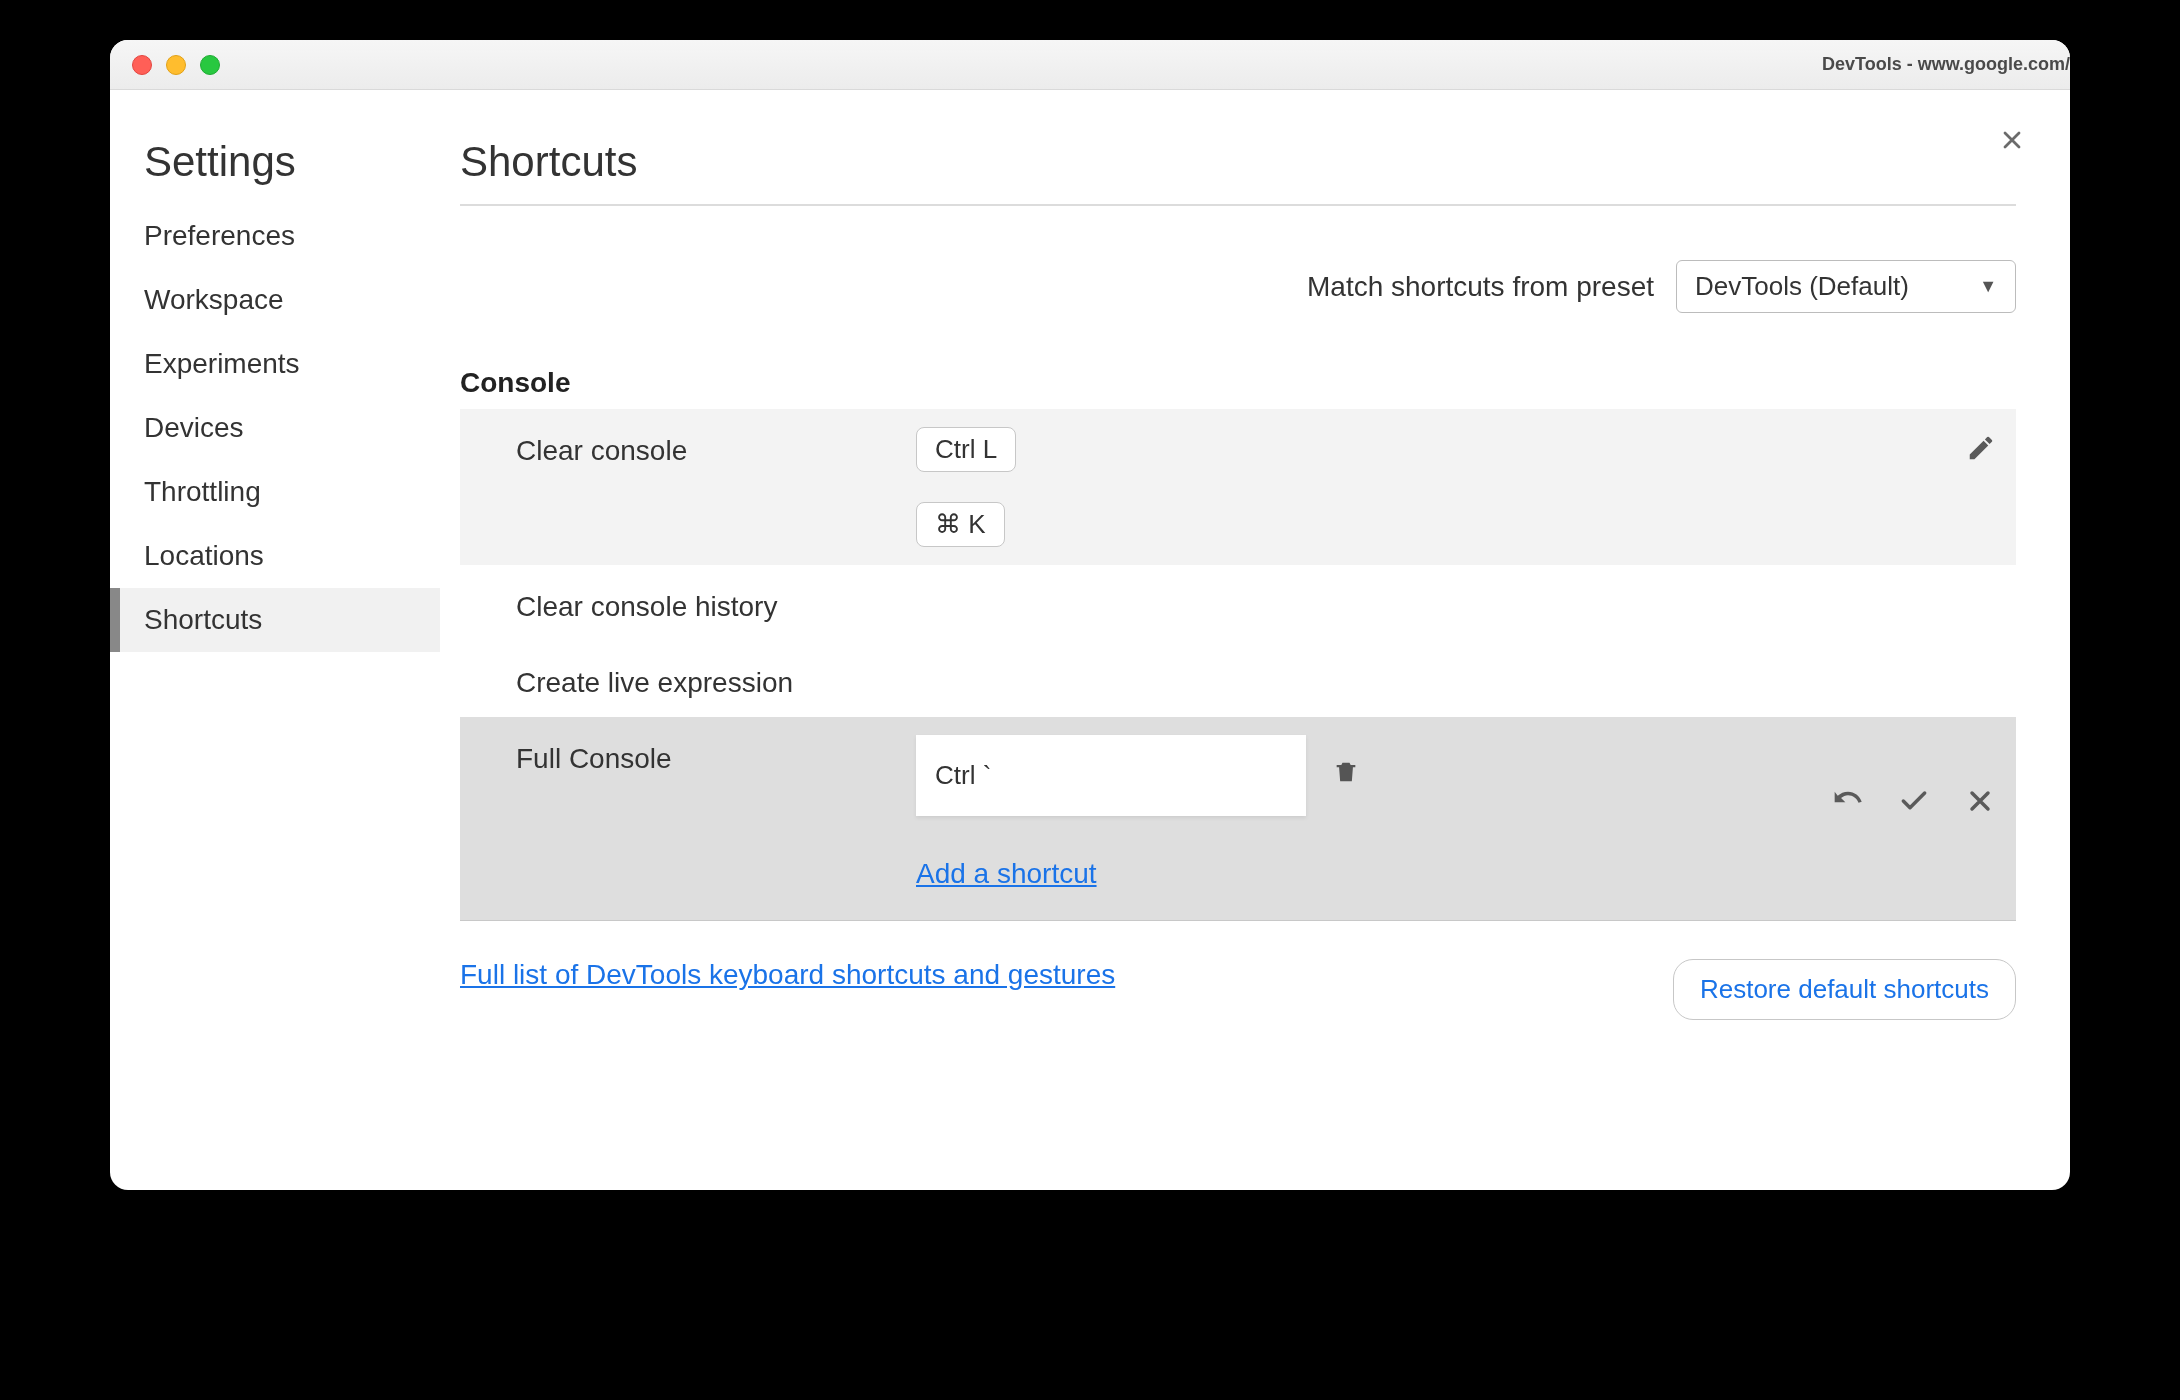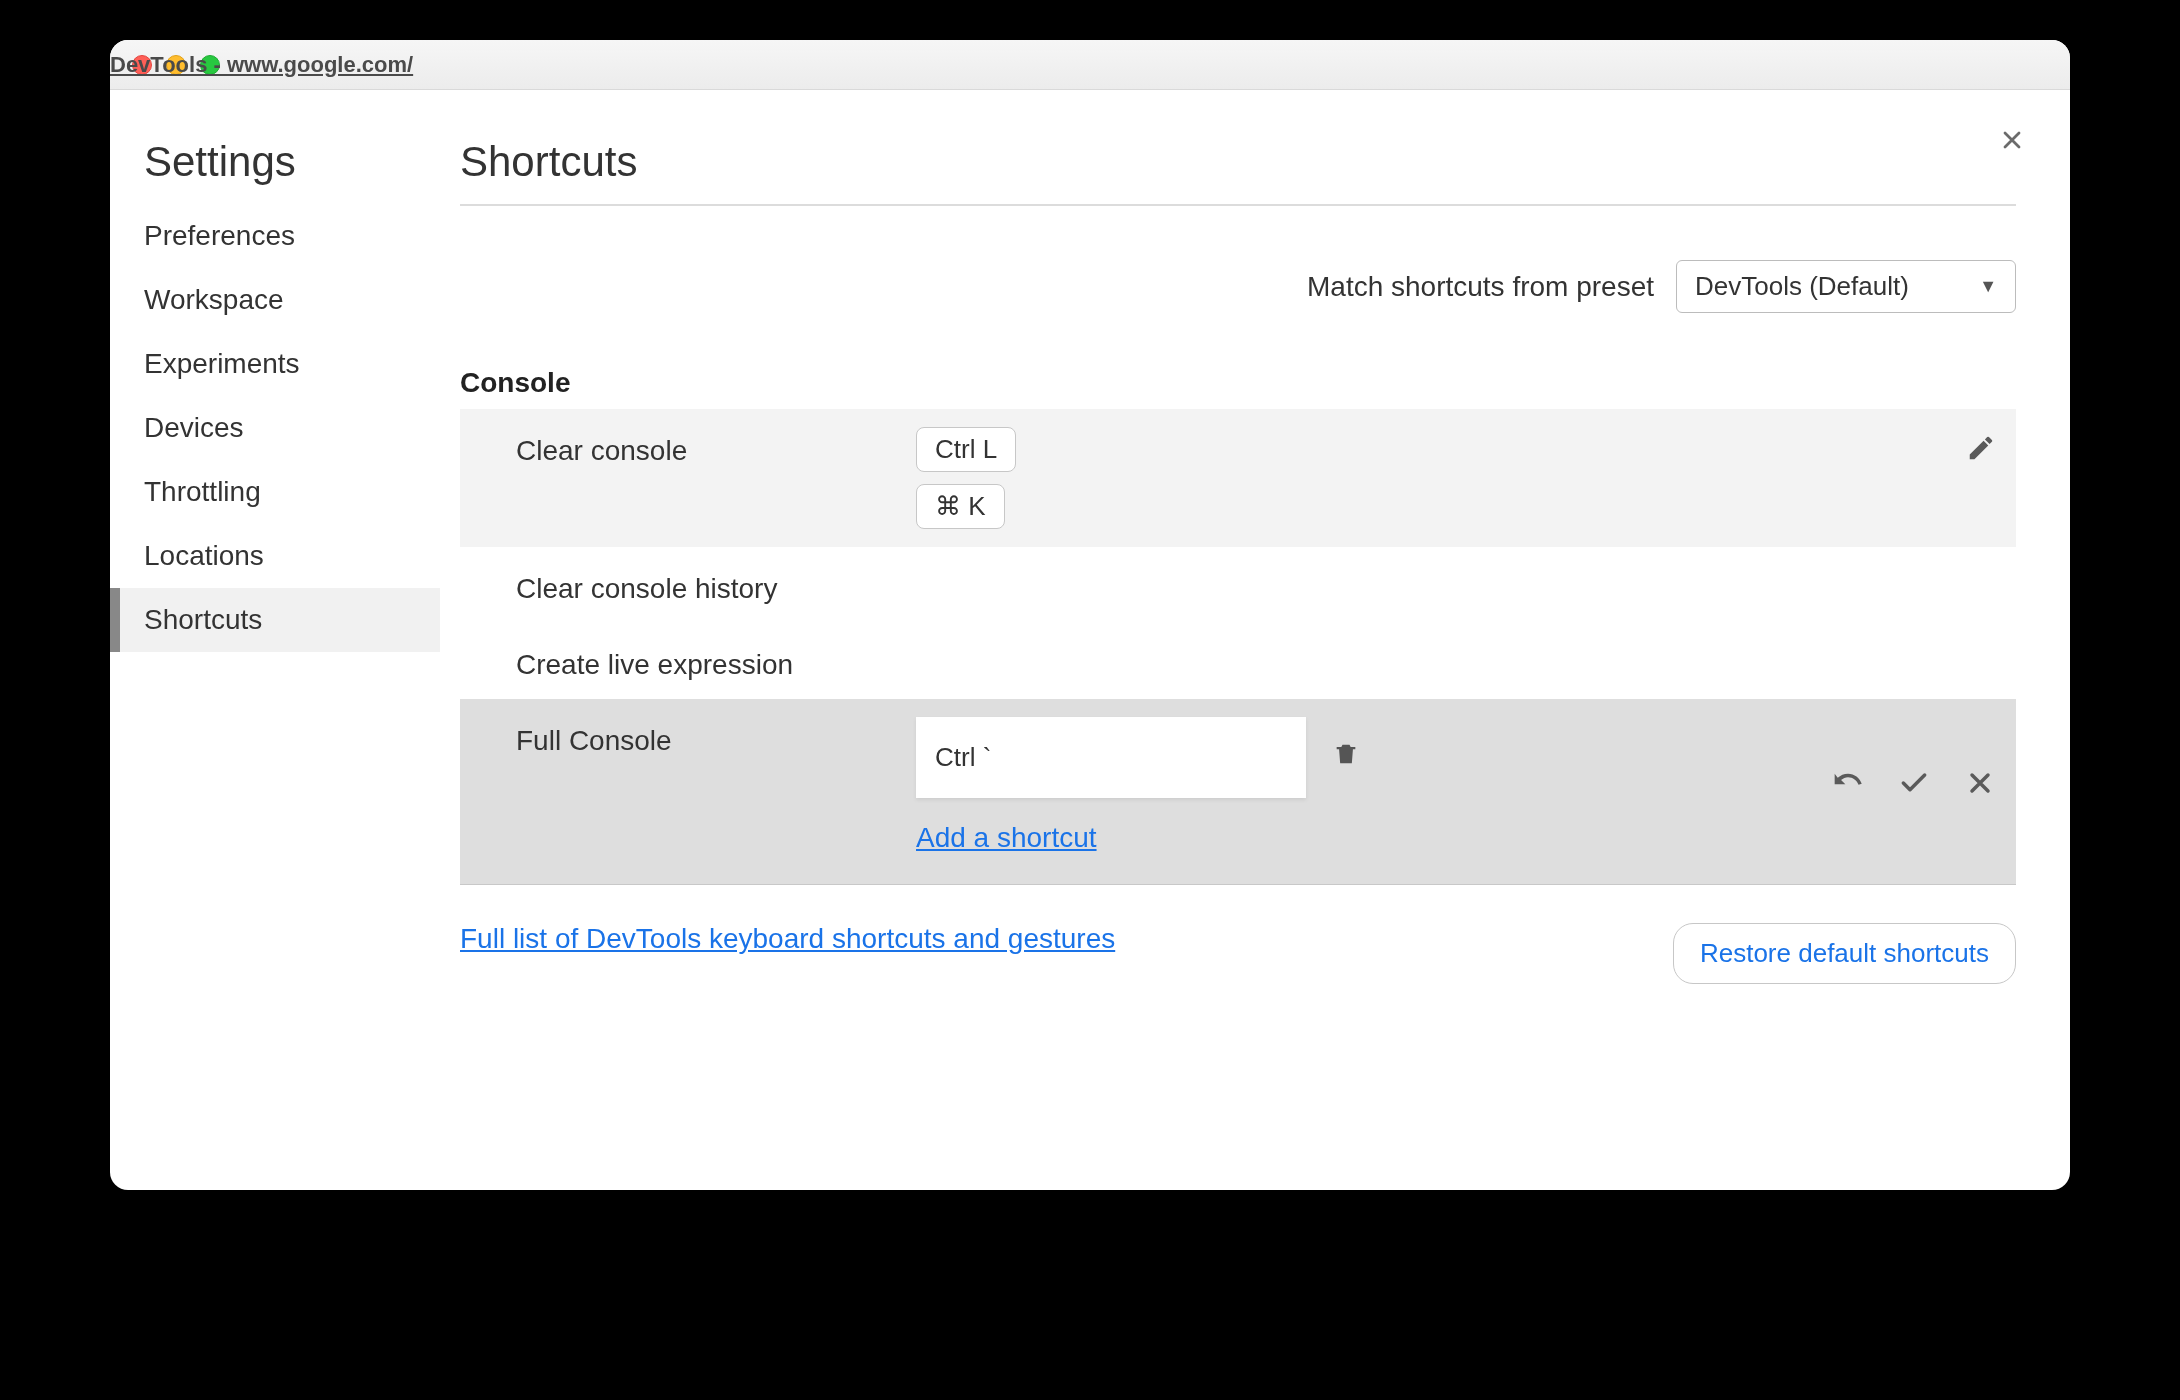--- a/index.html
+++ b/index.html
@@ -31,25 +31,24 @@
     display: flex;
     gap: 14px;
     margin-left: 22px;
   }
   .tl { width: 20px; height: 20px; border-radius: 50%; }
   .tl.red { background:#ff5f57; border:1px solid #e24640; }
   .tl.yellow { background:#ffbd2e; border:1px solid #e1a117; }
   .tl.green { background:#28c840; border:1px solid #1fab33; }
   .title {
     position: absolute; left:0; right:0;
-    text-align: left;
-    font-size: 22px;
+    text-align: right;
+    font-size: 18px;
     font-weight: 600;
     color: #4a4a4a;
-    text-decoration: underline;
   }
   .body {
     display: flex;
     min-height: 1100px;
     position: relative;
   }
   .close-x {
     position: absolute;
     top: 36px; right: 44px;
     color: #6b6b6b;
@@ -120,21 +119,21 @@
   .shortcut-row {
     display: flex;
     align-items: flex-start;
     padding: 18px 20px 18px 56px;
     font-size: 28px;
     color:#333;
   }
   .shortcut-row.shaded { background:#f3f3f3; }
   .shortcut-row.editing { background:#dedede; border-bottom:1px solid #c8c8c8; padding-bottom: 30px; }
   .sc-label { width: 400px; padding-top: 8px; }
-  .sc-keys { flex:1; display:flex; flex-direction:column; gap:12px; }
+  .sc-keys { flex:1; display:flex; flex-direction:column; gap:30px; }
   .keycap {
     display:inline-block;
     border:1px solid #c7c7c7;
     border-radius:8px;
     background:#fff;
     padding: 6px 18px;
     font-size: 26px;
     color:#333;
     width: fit-content;
   }

